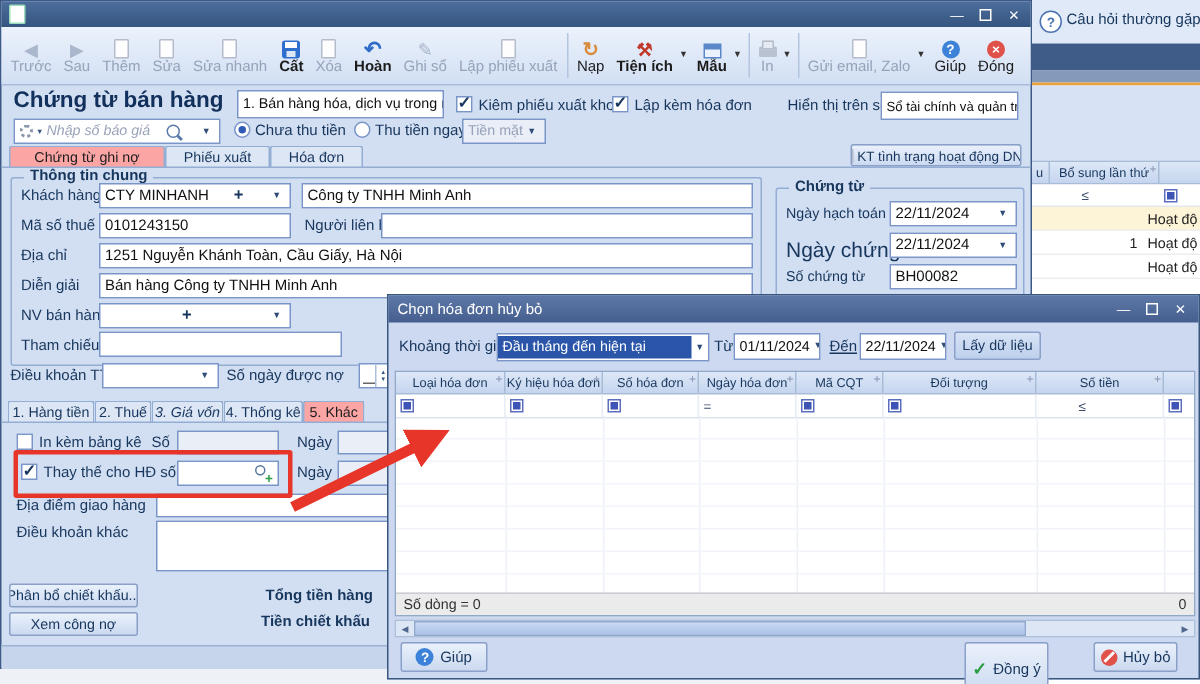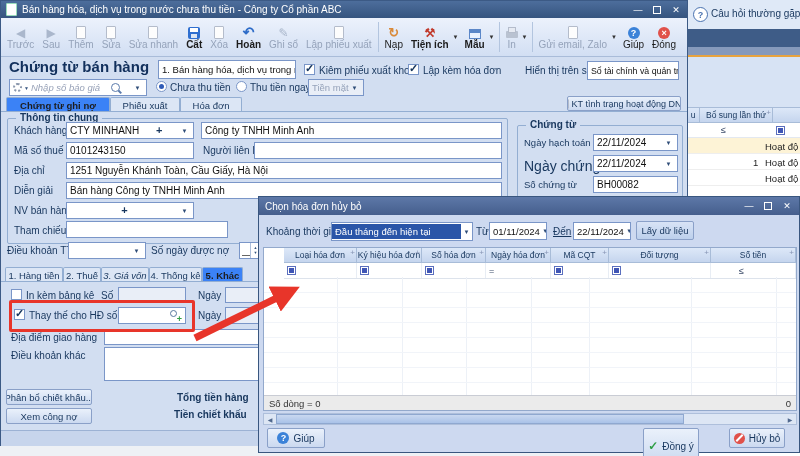--- a/index.html
+++ b/index.html
@@ -19,21 +19,21 @@
   .groupbox{position:absolute;border:1px solid #93aed2;border-radius:2px;box-sizing:border-box;}
   .legend{position:absolute;top:-7px;left:8px;background:#d2def1;padding:0 4px;font-size:10px;
           font-weight:bold;color:#17365d;white-space:nowrap;}
   .cb{position:absolute;width:11px;height:11px;background:#fff;border:1px solid #7a96c8;box-sizing:border-box;}
   .cb.on::before{content:"✓";position:absolute;left:0;top:-3px;font-size:11px;font-weight:bold;color:#17365d;}
   .radio{position:absolute;width:11px;height:11px;border-radius:50%;background:#fff;border:1px solid #7a96c8;box-sizing:border-box;}
   .radio.on::before{content:"";position:absolute;inset:2px;border-radius:50%;background:#2f5bb7;}
   .tab{position:absolute;height:15px;background:#dce6f5;border:1px solid #93aed2;border-bottom:none;
        border-radius:2px 2px 0 0;font-size:9.5px;color:#17365d;display:flex;align-items:center;
        justify-content:center;box-sizing:border-box;white-space:nowrap;padding:0 2px;overflow:hidden;}
-  .tab.on{background:#3b82f6;font-weight:bold;color:#1d1d1d;}
+  .tab.on{background:#fca5a5;font-weight:normal;color:#1d1d1d;}
   .btn{position:absolute;background:linear-gradient(#eaf1fb,#cbd9f0);border:1px solid #8aa0c8;border-radius:2px;
        font-size:9.5px;color:#17365d;display:flex;align-items:center;justify-content:center;gap:4px;
        box-sizing:border-box;white-space:nowrap;overflow:hidden;}
   
   .win{position:absolute;left:0;top:0;width:688px;height:446px;background:#d2def1;
        border:1px solid #3c5a85;box-sizing:border-box;z-index:2;}
   .titlebar{height:17px;background:linear-gradient(#4d6e9c,#35547f);color:#fff;font-size:10px;
             display:flex;align-items:center;padding:0 5px;gap:5px;}
   .ticon{width:9px;height:11px;background:#fff;border:1px solid #9db;border-radius:1px;flex:none;}
   .wctrl{margin-left:auto;display:flex;gap:9px;align-items:center;font-size:9px;color:#fff;}
@@ -78,21 +78,21 @@
   .lookup::after{content:"+";position:absolute;right:0;bottom:-2px;color:#2e9e44;font-weight:bold;font-size:9px;}
   .spinbtns{margin-left:auto;display:flex;flex-direction:column;align-self:stretch;justify-content:center;
             border-left:1px solid #aebfdb;width:9px;font-size:4px;color:#35547f;align-items:center;line-height:1.2;flex:none;}
   .uline{display:inline-block;width:12px;border-bottom:1px solid #666;height:9px;}
   
   .dlg{position:absolute;left:258px;top:196px;width:542px;height:257px;background:#cdd9f0;
        border:1px solid #39567f;box-sizing:border-box;z-index:30;}
   .dtitle{height:18px;background:linear-gradient(#5d78a8,#455e8d);color:#fff;font-size:10px;
           display:flex;align-items:center;padding:0 6px;}
   .grid{position:absolute;left:4px;top:50px;width:534px;height:164px;background:#fff;
-        border:1px solid #93a9cc;box-sizing:border-box;overflow:hidden;padding-left:20px;}
+        border:1px solid #93a9cc;box-sizing:border-box;overflow:hidden;}
   .ghead{display:flex;height:14px;background:linear-gradient(#dde8f8,#c5d5ee);border-bottom:1px solid #a8bcd8;}
   .gh{display:flex;align-items:center;justify-content:center;font-size:8.5px;color:#17365d;
       border-right:1px solid #a8bcd8;box-sizing:border-box;position:relative;white-space:nowrap;overflow:hidden;flex:none;}
   .pin{position:absolute;right:1px;top:1px;font-size:8px;color:#8795b5;line-height:1;}
   .pin::before{content:"+";}
   .gfilter{display:flex;height:15px;border-bottom:1px solid #dde3ec;}
   .gf{border-right:1px solid #e8edf4;display:flex;align-items:center;padding-left:3px;font-size:9px;
       color:#3a4a68;box-sizing:border-box;flex:none;}
   .fbox{width:9px;height:9px;border:1px solid #5b6fbe;position:relative;box-sizing:border-box;}
   .fbox::before{content:"";position:absolute;inset:1px;background:#3f55b5;}
@@ -157,21 +157,20 @@
     </div>
     <div class="prow" style="top:170px;height:16px;background:#fff;border-bottom:1px solid #eee;">
       <span class="lbl" style="left:78px;top:3px;font-size:9.5px;color:#222;">Hoạt độ</span>
     </div>
     <div class="prow" style="top:186px;height:270px;background:#fff;"></div>
   </div>
 
   <div class="win">
     <div class="titlebar">
       <span class="ticon"></span>
-      <span>Bán hàng hóa, dịch vụ trong nước chưa thu tiền - Công ty Cổ phần ABC</span>
       <span class="wctrl">
         <span class="wc">—</span>
         <span class="wc mx"></span>
         <span class="wc">✕</span>
       </span>
     </div>
 
     <div class="toolbar">
       <div class="tbtn dis">
           <span class="ic">

